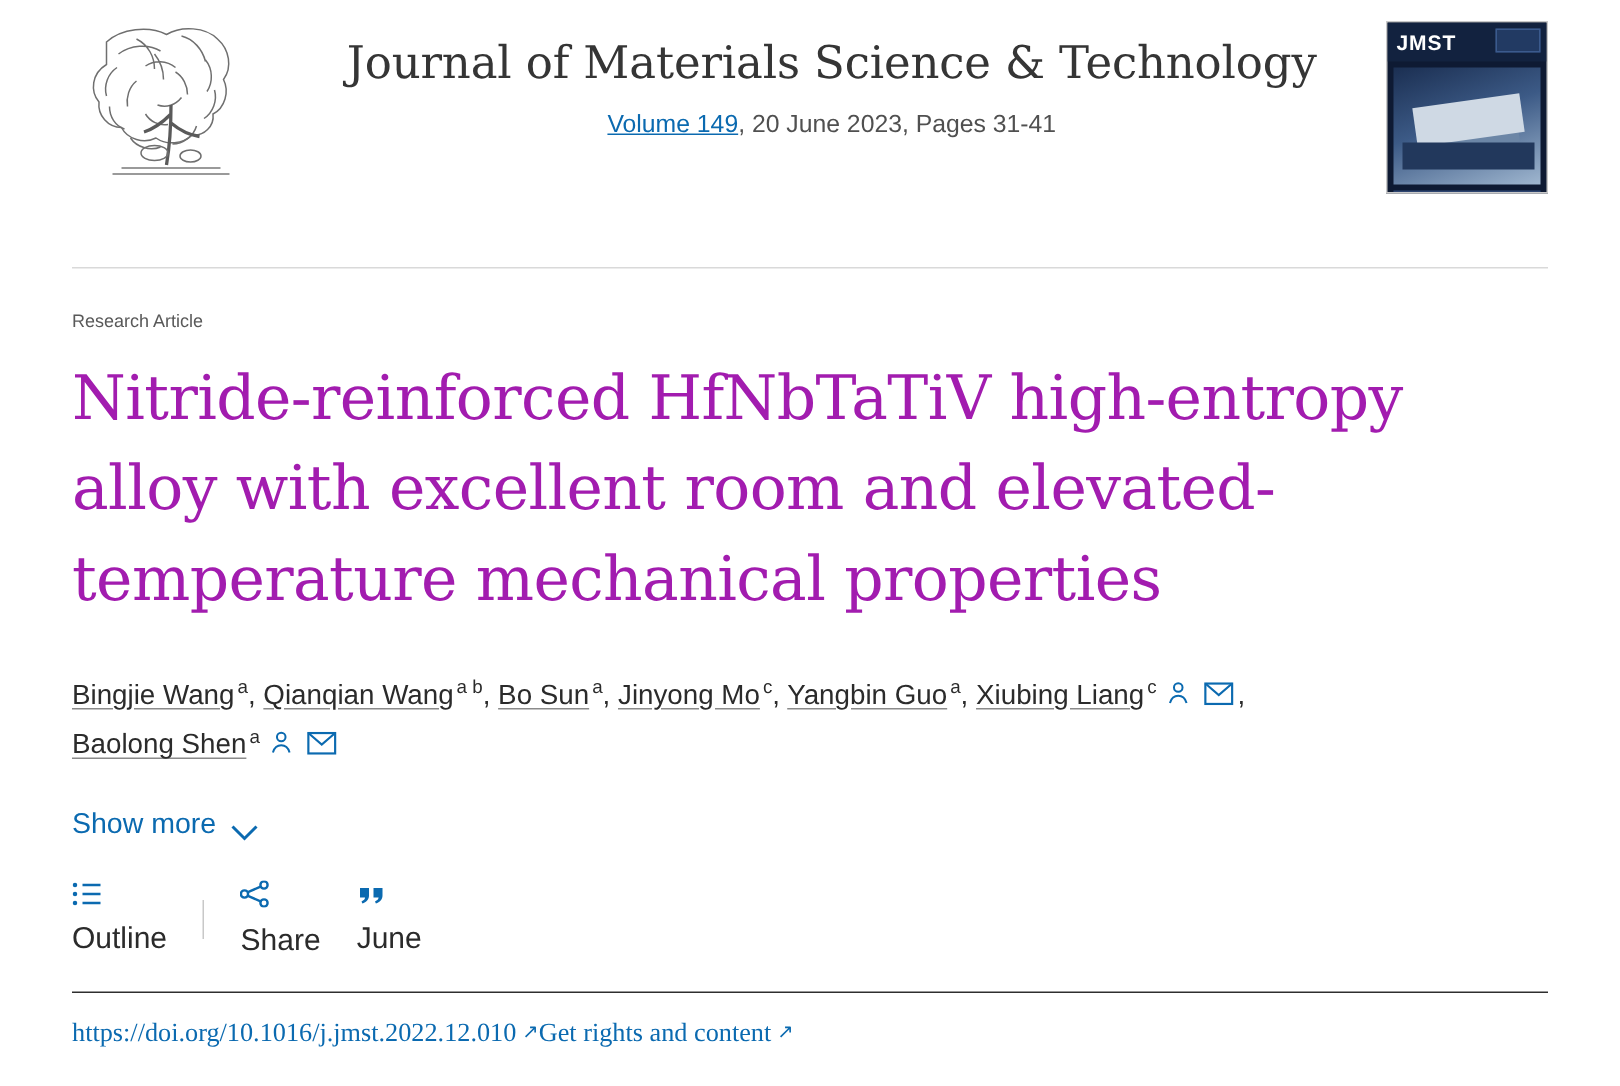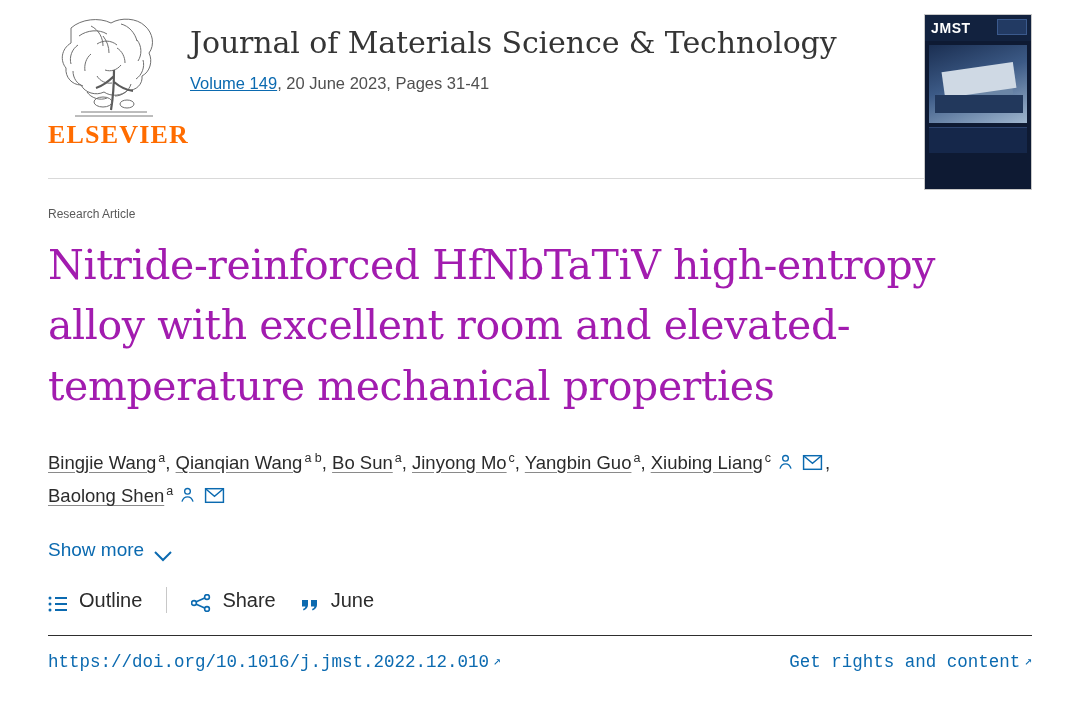--- a/index.html
+++ b/index.html
@@ -42,21 +42,21 @@
     font-family: "Liberation Serif", serif;
     font-size: 26px;
     font-weight: bold;
     letter-spacing: 1.2px;
     color: #ff6c00;
     margin-top: 2px;
     line-height: 1;
   }
   .journal-center {
     flex: 1 1 auto;
-    text-align: left;
+    text-align: center;
     padding: 14px 5px 0 10px;
   }
   .journal-title {
     font-family: "DejaVu Serif", serif;
     font-size: 30px;
     line-height: 1.26;
     color: #353535;
     font-weight: 400;
     letter-spacing: -0.1px;
   }
@@ -67,21 +67,21 @@
     color: #505050;
   }
   .journal-meta .vol {
     color: #0b6ab0;
     font-weight: 400;
     text-decoration: underline;
   }
   .cover {
     width: 108px;
     flex: 0 0 108px;
-    height: 176px;
+    height: 115px;
     margin-top: 4px;
     border: 1px solid #c9c9c9;
     background: #0e1a33;
     position: relative;
     overflow: hidden;
   }
   .cover-top {
     height: 26px;
     background: #12223f;
     color: #ffffff;
@@ -203,45 +203,46 @@
     margin-top: 26px;
     display: flex;
     align-items: center;
     gap: 0;
     font-family: "Liberation Sans", sans-serif;
     font-size: 20px;
     color: #2b2b2b;
   }
   .tool {
     display: inline-flex;
-    align-items: flex-end;
+    align-items: flex-start;
     gap: 11px;
     cursor: pointer;
     padding-right: 24px;
+    flex-direction: column;
   }
   .tool.sep-left { padding-left: 24px; }
   .divider {
     width: 1px;
     height: 26px;
     background: #c8c8c8;
   }
   .tool-ico { color: #0b6ab0; display: inline-flex; }
 
   .bottom-rule {
     border: 0;
     border-top: 1px solid #2e2e2e;
     margin: 22px 0 0 0;
   }
 
   .doi-row {
     margin-top: 16px;
     display: flex;
-    justify-content: space-between;
+    justify-content: flex-start;
     align-items: center;
-    font-family: Liberation Mono, monospace;
+    font-family: Liberation Serif, serif;
     font-size: 17.5px;
   }
   .doi-link, .rights-link {
     color: #0b6ab0;
     text-decoration: none;
     cursor: pointer;
     white-space: nowrap;
   }
   .ext-arrow {
     font-size: 13px;
@@ -268,21 +269,20 @@
         </g>
         <g stroke="#5a5a5a" stroke-width="2.2" fill="none">
           <path d="M63 56c0 14-1 28-3 40M63 62c-6 6-12 10-18 12M63 68c6 5 12 8 19 9"></path>
         </g>
         <g stroke="#7a7a7a" stroke-width="1" fill="none">
           <path d="M30 98h66M24 102h78"></path>
         </g>
         <ellipse cx="52" cy="88" rx="9" ry="5" fill="none" stroke="#6f6f6f"></ellipse>
         <ellipse cx="76" cy="90" rx="7" ry="4" fill="none" stroke="#6f6f6f"></ellipse>
       </svg>
-      <div class="elsevier-word">ELSEVIER</div>
     </div>
 
     <div class="journal-center">
       <div class="journal-title">Journal of Materials Science &amp; Technology</div>
       <div class="journal-meta">
         <span class="vol">Volume 149</span><span>, 20 June 2023, Pages 31-41</span>
       </div>
     </div>
 
     <div class="cover">

